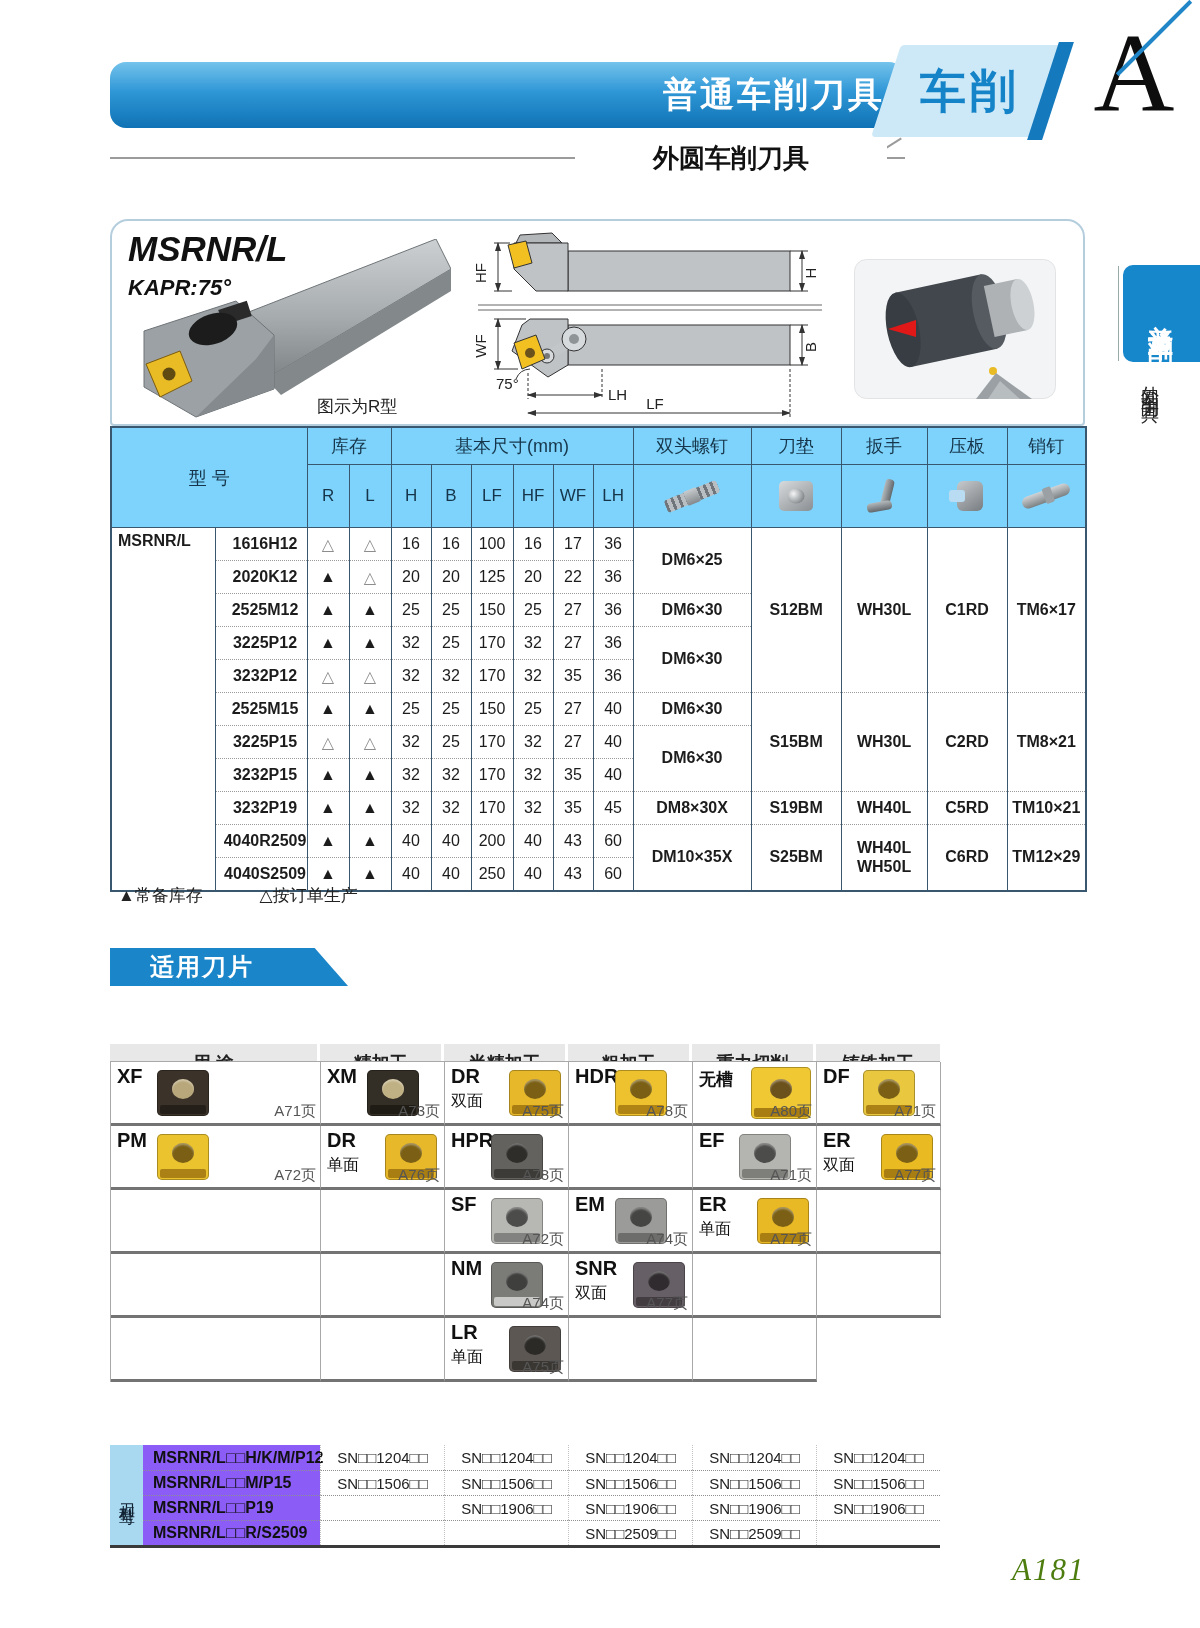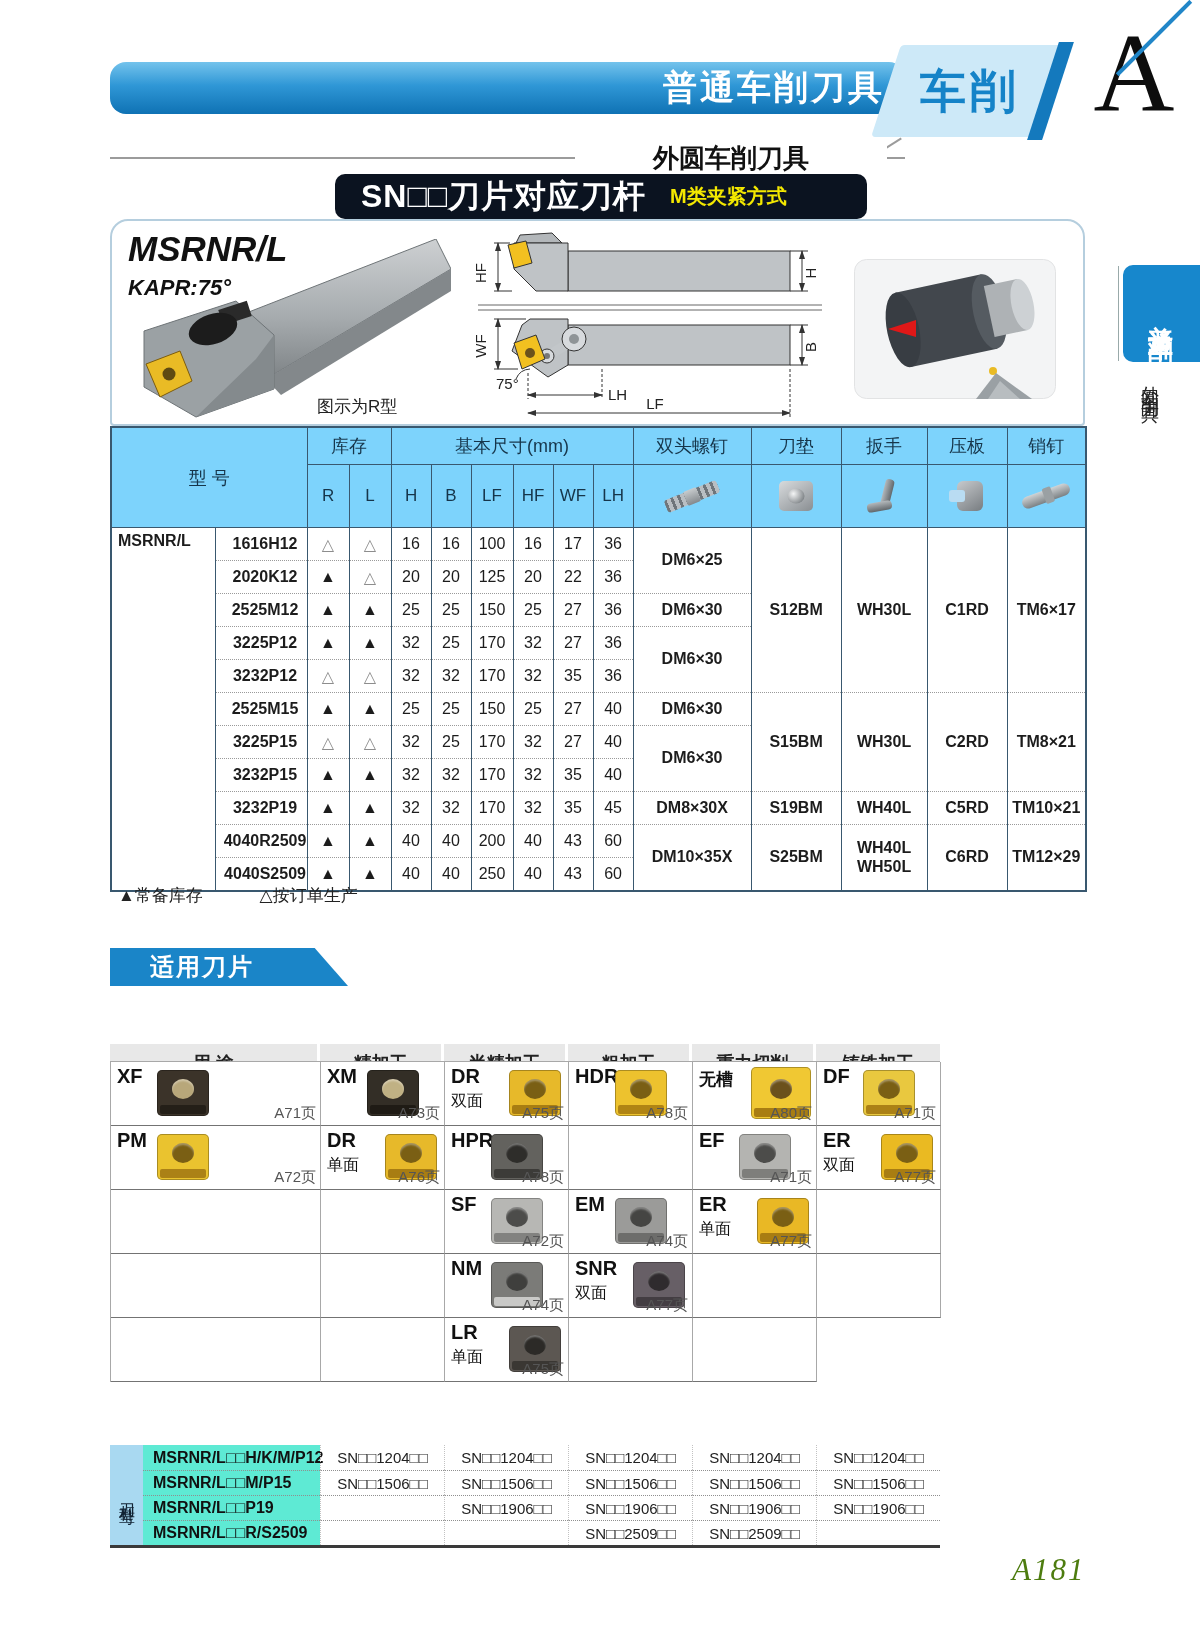--- a/index.html
+++ b/index.html
@@ -1,20 +1,20 @@
 <!DOCTYPE html>
 <html><head>
 <meta charset="utf-8">
 <style>
   html,body{margin:0;padding:0;background:#ffffff;}
   .page{position:relative;width:1200px;height:1628px;background:#fff;overflow:hidden;
         font-family:"Liberation Sans","DejaVu Sans",sans-serif;color:#111;}
 
   
-  .top-bar{position:absolute;left:110px;top:62px;width:795px;height:52px;border-radius:16px;
+  .top-bar{position:absolute;left:110px;top:62px;width:795px;height:66px;border-radius:16px;
            background:linear-gradient(#74c3ec 0%,#2f97d6 45%,#0f72b4 100%);
            display:flex;align-items:center;justify-content:flex-end;}
   .top-bar .t{color:#fff;font-size:34px;font-weight:bold;letter-spacing:3px;padding-right:20px;}
   .tab-para{position:absolute;left:886px;top:45px;width:168px;height:92px;background:#cde9f8;
             transform:skewX(-18deg);border-radius:4px;}
   .tab-para .t{transform:skewX(18deg);display:block;text-align:center;line-height:92px;
                color:#1583c8;font-size:46px;font-weight:bold;letter-spacing:4px;}
   .slash{position:absolute;left:1043px;top:42px;width:15px;height:98px;background:#1479bd;transform:skewX(-18deg);}
   .letter-a{position:absolute;left:1072px;top:12px;width:124px;text-align:center;
             font-family:"Liberation Serif","DejaVu Serif",serif;font-size:112px;line-height:1.1;color:#0d0d0d;}
@@ -86,38 +86,38 @@
   .ins-head{position:absolute;left:110px;top:1020px;width:830px;display:grid;
             grid-template-columns:210px 124px 124px 124px 124px 124px;margin-top:24px;}
   .ins-head .hcell{height:38px;background:#e8e8e8;border-right:3px solid #fff;display:flex;
                    align-items:center;justify-content:center;font-size:18px;font-weight:bold;color:#222;}
   .ins-head .hcell:last-child{border-right:none;}
   .ins-grid{position:absolute;left:110px;top:1061px;width:830px;display:grid;
             grid-template-columns:210px 124px 124px 124px 124px 124px;grid-auto-rows:64px;
             border-left:1px solid #a8a8a8;border-top:1px solid #a8a8a8;box-sizing:border-box;}
   .usage-cell{grid-row:1/7;grid-column:1;border-right:1px solid #a8a8a8;border-bottom:1px solid #a8a8a8;
               display:flex;align-items:center;justify-content:center;font-size:19px;color:#222;background:#fff;}
-  .icell{position:relative;border-right:1px solid #a8a8a8;border-bottom:1px solid #737373;background:#fff;}
+  .icell{position:relative;border-right:1px solid #a8a8a8;border-bottom:3px solid #737373;background:#fff;}
   .icell .code{position:absolute;left:6px;top:3px;font-weight:bold;font-size:20px;color:#111;}
   .icell .code.cn{font-size:17px;top:6px;}
   .icell .sub{position:absolute;left:6px;top:29px;font-size:16px;color:#111;}
   .icell .pref{position:absolute;right:4px;bottom:2px;font-size:15px;color:#555;}
   .chip{position:absolute;top:8px;width:52px;height:46px;border-radius:5px;box-shadow:inset 0 0 0 1px rgba(0,0,0,.28);}
   .chip.big{width:60px;height:52px;top:5px;}
   .chip .hole{position:absolute;left:50%;top:42%;width:22px;height:20px;margin:-10px 0 0 -11px;border-radius:50%;display:block;
               box-shadow:inset 0 2px 2px rgba(255,255,255,.35);}
   .chip .band{position:absolute;left:3px;right:3px;bottom:2px;height:9px;border-radius:2px;display:block;}
 
   
   .holder-grid{position:absolute;left:110px;top:1445px;width:830px;display:grid;
                grid-template-columns:33px 177px 124px 124px 124px 124px 124px;grid-auto-rows:25px;
                border-bottom:3px solid #3a3a3a;}
   .hstrip{grid-row:1/5;grid-column:1;background:#a9d9f1;display:flex;align-items:center;justify-content:center;
           writing-mode:vertical-rl;font-size:16px;letter-spacing:2px;color:#123;}
-  .hlabel{background:#5eead4;font-weight:bold;font-size:16px;display:flex;align-items:center;padding-left:10px;color:#111;}
+  .hlabel{background:#8b5cf6;font-weight:bold;font-size:16px;display:flex;align-items:center;padding-left:10px;color:#111;}
   .hval{display:flex;align-items:center;justify-content:center;font-size:15px;color:#222;border-left:1px dotted #c2c2c2;}
   .hrow-sep{border-top:1px dotted #8f8f8f;}
 
   
   .side-tab{position:absolute;left:1123px;top:265px;width:77px;height:97px;background:#1787cc;
             border-radius:10px 0 0 10px;display:flex;align-items:center;justify-content:center;
             writing-mode:vertical-rl;color:#fff;font-size:25px;font-weight:bold;letter-spacing:5px;}
   .side-tick{position:absolute;left:1118px;top:266px;width:1px;height:95px;background:#9aa;}
   .side-label{position:absolute;left:1138px;top:372px;writing-mode:vertical-rl;font-size:18px;color:#222;letter-spacing:4px;}
 
@@ -135,24 +135,20 @@
   <div class="tab-para">
     <span class="t">车削</span>
   </div>
   <div class="slash"></div>
   <div class="letter-a">A</div>
   <div class="corner-line"></div>
   <div class="sub-line"></div>
   <div class="sub-tick"></div>
   <div class="subtitle">外圆车削刀具</div>
 
-  <div class="sn-banner">
-    <span class="t">SN□□刀片对应刀杆</span>
-    <span class="badge">M类夹紧方式</span>
-  </div>
 
   <div class="panel">
     <div class="model">MSRNR/L</div>
     <div class="kapr">KAPR:75°</div>
     <div class="caption">图示为R型</div>
 
     <svg class="tool-svg" width="335" height="183" viewBox="0 0 335 183">
       <defs>
         <linearGradient id="shk" x1="0" y1="0" x2="0" y2="1">
           <stop offset="0" stop-color="#cdd0d2"></stop>

